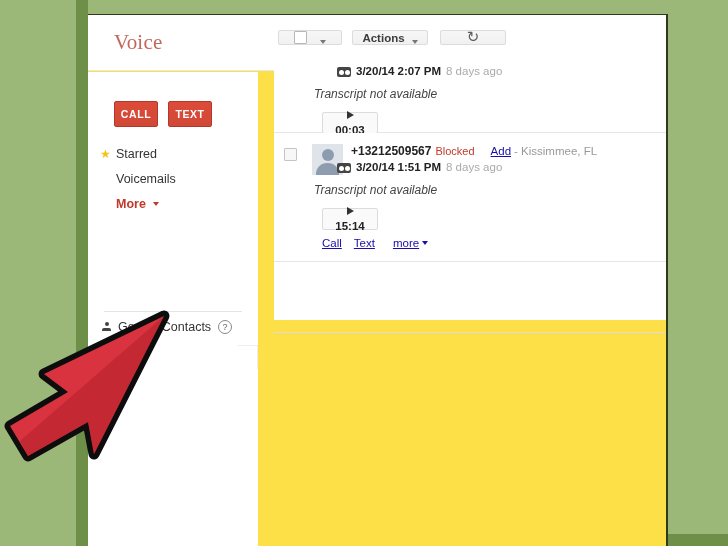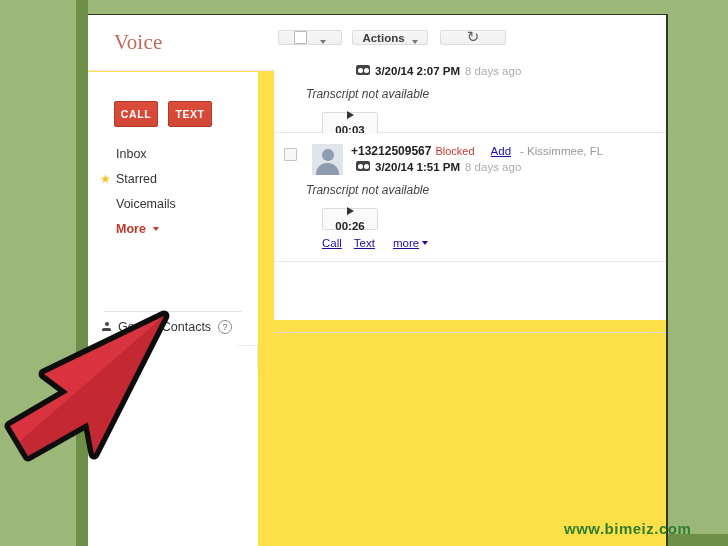--- a/index.html
+++ b/index.html
@@ -305,29 +305,29 @@
   }
   .phone-number { color: #222; font-weight: bold; }
   .blocked-tag { color: #c0392b; font-size: 11px; margin-left: 4px; }
   .add-link {
     color: #1a0dab;
     text-decoration: underline;
     margin-left: 16px;
     font-size: 11.5px;
     cursor: pointer;
   }
-  .location-text { color: #999; font-size: 11.5px; margin-left: 9px; }
+  .location-text { color: #999; font-size: 11.5px; margin-left: 3px; }
 
   .msg-meta {
     position: absolute;
-    left: 82px;
+    left: 63px;
     font-size: 11.5px;
     white-space: nowrap;
     display: flex;
-    align-items: flex-start;
+    align-items: flex-end;
     gap: 5px;
   }
   #msg-row-0 .msg-meta { top: 51px; }
   #msg-row-1 .msg-meta { top: 28px; }
   .vm-icon {
     width: 14px; height: 10px;
     background: #444;
     border-radius: 2px;
     position: relative;
     flex: none;
@@ -341,21 +341,21 @@
     background: #fff;
     border-radius: 50%;
   }
   .vm-icon::before { left: 1.5px; }
   .vm-icon::after  { right: 1.5px; }
   .msg-date { color: #222; font-weight: bold; }
   .msg-ago  { color: #aaa; font-weight: normal; }
 
   .transcript {
     position: absolute;
-    left: 32px;
+    left: 40px;
     font-size: 12px;
     font-style: italic;
     color: #444;
   }
   #msg-row-0 .transcript { top: 73px; }
   #msg-row-1 .transcript { top: 50px; }
 
   .play-button {
     position: absolute;
     left: 48px;
@@ -476,23 +476,20 @@
 
   <div id="sidebar">
 
     <div id="compose-row">
       <div class="red-btn">CALL</div>
       <div class="red-btn">TEXT</div>
     </div>
 
     <div id="nav-list">
       <div class="nav-item">
-        <span>Inbox</span>
-      </div>
-      <div class="nav-item">
         <span class="star-icon">★</span>
         <span>Starred</span>
       </div>
       <div class="nav-item">
         <span>Voicemails</span>
       </div>
       <div class="nav-item" id="nav-item-more">
         <span>More</span>
         <span class="caret"></span>
       </div>
@@ -541,21 +538,21 @@
         <span class="phone-number">+13212509567</span><span class="blocked-tag">Blocked</span><span class="add-link">Add</span><span class="location-text">- Kissimmee, FL</span>
       </div>
       <div class="msg-meta">
         <span class="vm-icon"></span>
         <span class="msg-date">3/20/14 1:51 PM</span>
         <span class="msg-ago">8 days ago</span>
       </div>
       <div class="transcript">Transcript not available</div>
       <div class="play-button">
         <span class="play-glyph"></span>
-        <span>00:26</span>
+        <span>15:14</span>
       </div>
       <div class="msg-actions">
         <a>Call</a>
         <a>Text</a>
         <a class="more-link">
           <span>more</span>
           <span class="caret"></span>
         </a>
       </div>
     </div>
@@ -566,14 +563,13 @@
 
 <svg id="pointer-arrow" viewBox="0 0 186 180">
   <g transform="translate(0,6)">
     <path d="M 168 10 L 48 68 L 72 86 L 14 120 L 32 150 L 92 116 L 98 148 Z" fill="#d32030" stroke="#0d0d0d" stroke-width="11" stroke-linejoin="round" stroke-linecap="round"></path>
     <path d="M 168 10 L 48 68 L 72 86 L 14 120 L 32 150 L 92 116 L 98 148 Z" fill="#d8333f"></path>
     <path d="M 168 10 L 98 148 L 92 116 L 32 150 L 24 135 Z" fill="#b51f2a" opacity="0.55"></path>
   </g>
 </svg>
 
 <div id="watermark">
-  <div id="watermark-url">www.bimeiz.com</div>
 </div>
 
 </body></html>

